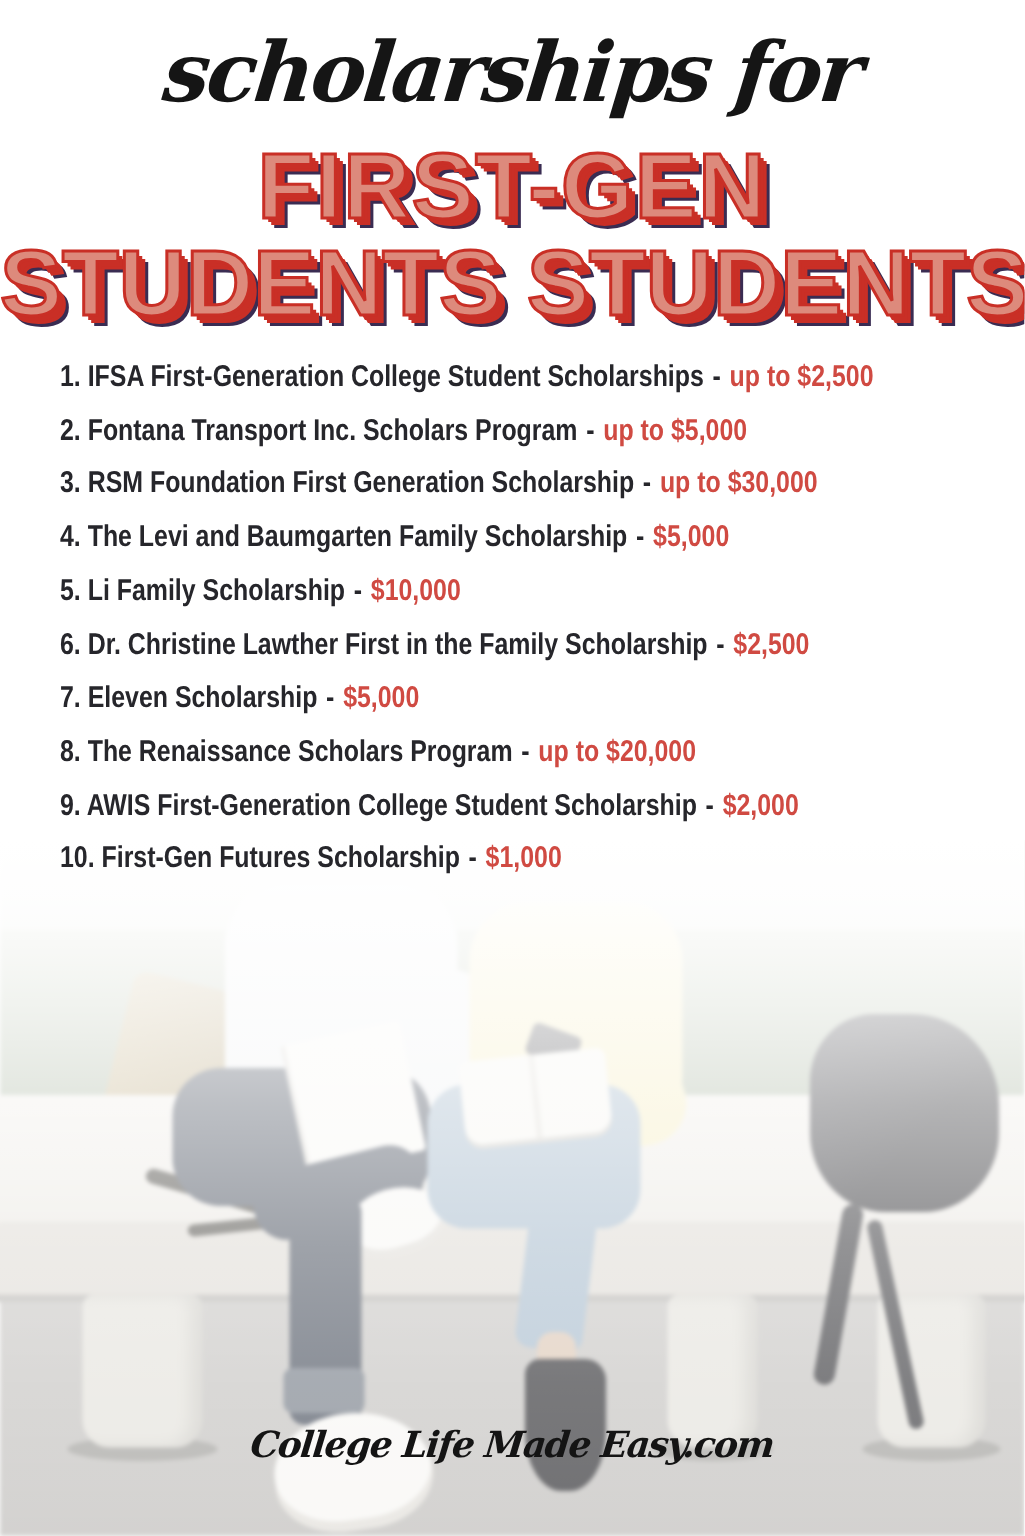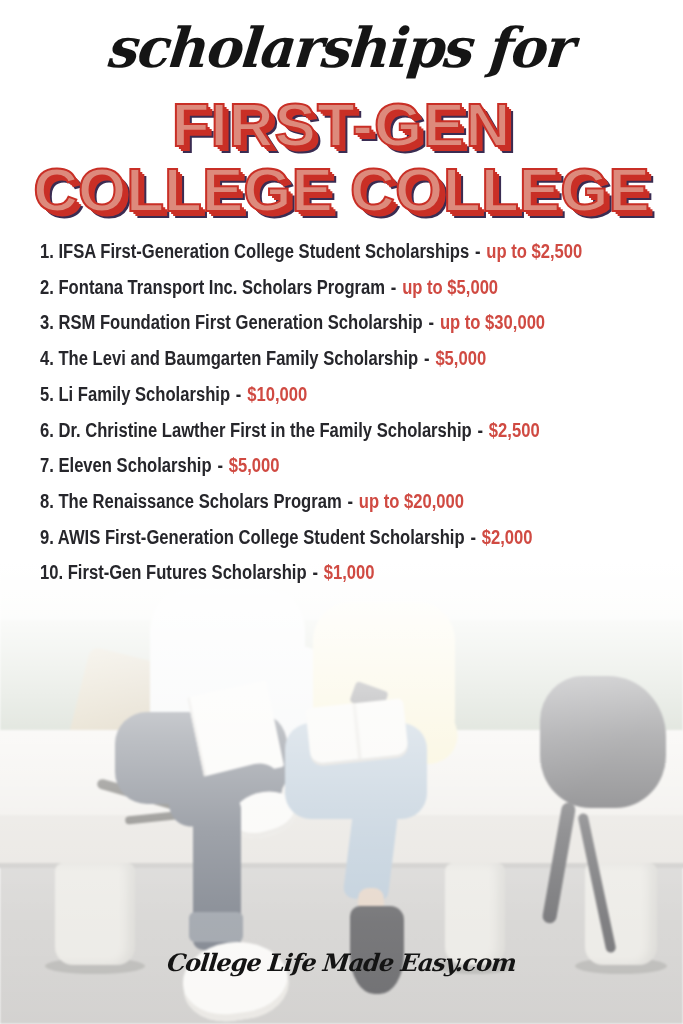--- a/index.html
+++ b/index.html
@@ -184,21 +184,21 @@
 </style>
 </head>
 <body>
 
 <div class="poster">
 
   <div class="header">
     <div class="script-title">scholarships for</div>
     <div class="main-title">
       <div class="main-title-line line1">FIRST-GEN</div>
-      <div class="main-title-line line2">COLLEGE COLLEGE</div>
+      <div class="main-title-line line2">STUDENTS STUDENTS</div>
     </div>
   </div>
 
   <ol class="scholarship-list">
   <li class="scholarship-item">
     <span class="s-label">1. IFSA First-Generation College Student Scholarships</span><span class="s-sep">-</span><span class="s-amount">up to $2,500</span>
   </li>
 
   <li class="scholarship-item">
     <span class="s-label">2. Fontana Transport Inc. Scholars Program</span><span class="s-sep">-</span><span class="s-amount">up to $5,000</span>

